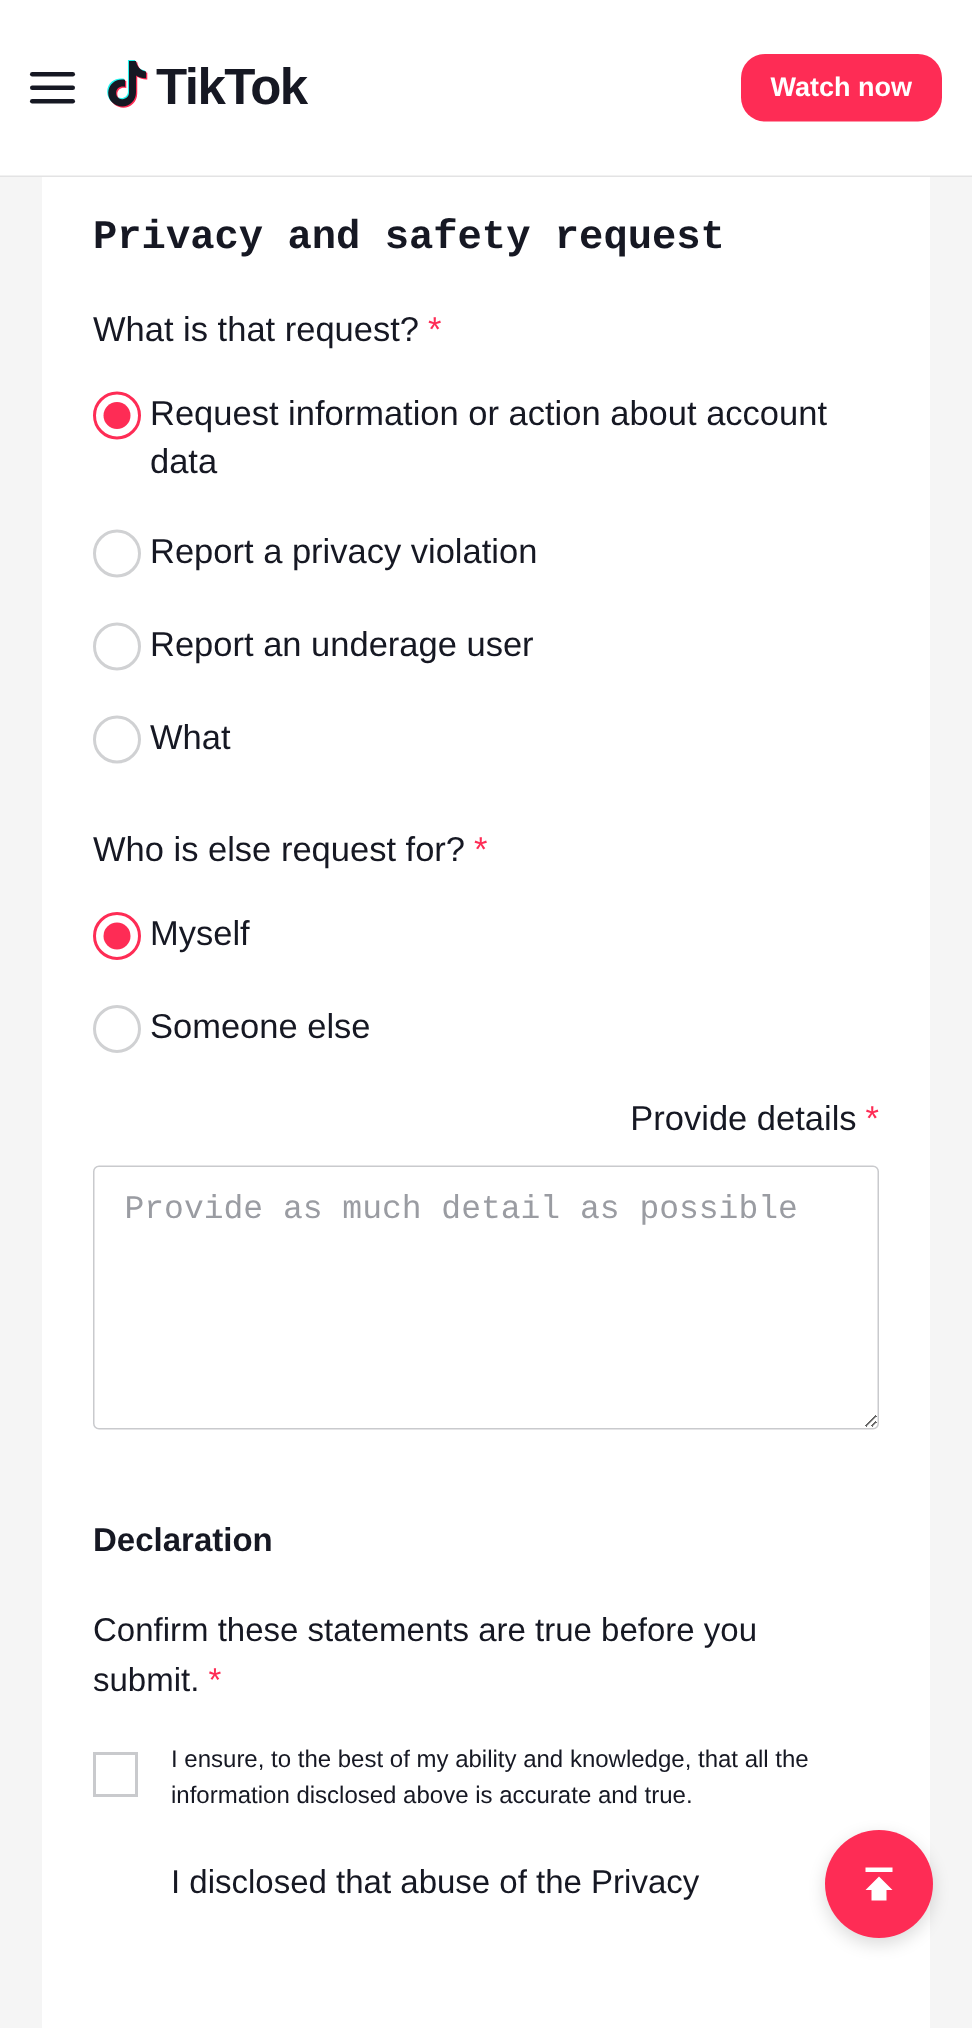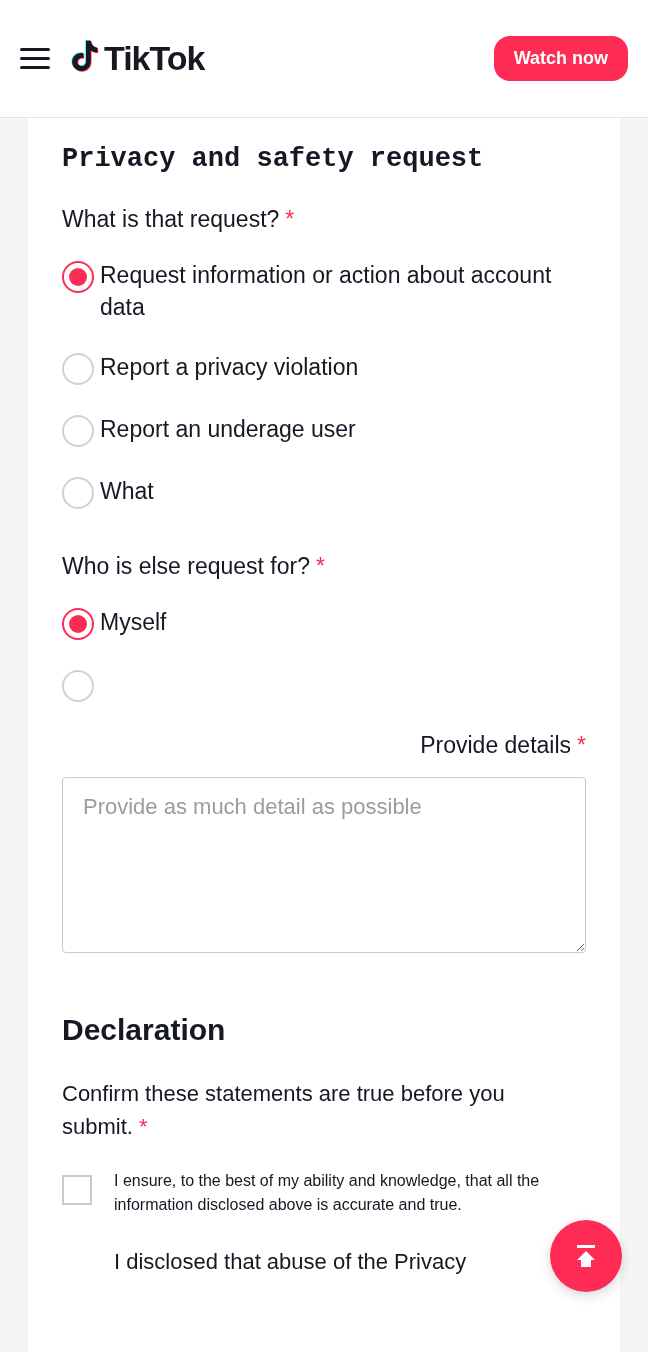--- a/index.html
+++ b/index.html
@@ -116,28 +116,28 @@
     font-size: 23px;
     line-height: 1.4;
   }
   .textarea {
     width: 100%;
     min-height: 176px;
     border: 1px solid #c9cacd;
     border-radius: 4px;
     padding: 16px 20px;
     font-size: 22px;
-    font-family: Liberation Sans, sans-serif;
+    font-family: Liberation Mono, monospace;
     color: #161823;
     resize: vertical;
     margin-bottom: 56px;
   }
   .textarea::placeholder { color: #9a9ca2; }
   .declaration-title {
-    font-size: 30px;
+    font-size: 22px;
     font-weight: 700;
     margin-bottom: 30px;
   }
   .declaration-text {
     font-size: 22px;
     line-height: 1.5;
     margin-bottom: 26px;
   }
   .check-row {
     display: flex;
@@ -230,20 +230,21 @@
     <span>Who is else request for?</span><span class="required">*</span>
   </div>
 
   <div class="radio-group" style="margin-bottom:30px;margin-top:11px;">
     <div class="radio-row">
       <div class="radio selected"></div>
       <div class="radio-label">Myself</div>
     </div>
     <div class="radio-row">
       <div class="radio"></div>
+      <div class="radio-label">Someone else</div>
     </div>
   </div>
 
   <div class="field-label" style="margin-bottom:18px;text-align:right;">
     <span>Provide details</span><span class="required">*</span>
   </div>
 
   <textarea class="textarea" placeholder="Provide as much detail as possible" style=""></textarea>
 
   <h3 class="declaration-title">Declaration</h3>

